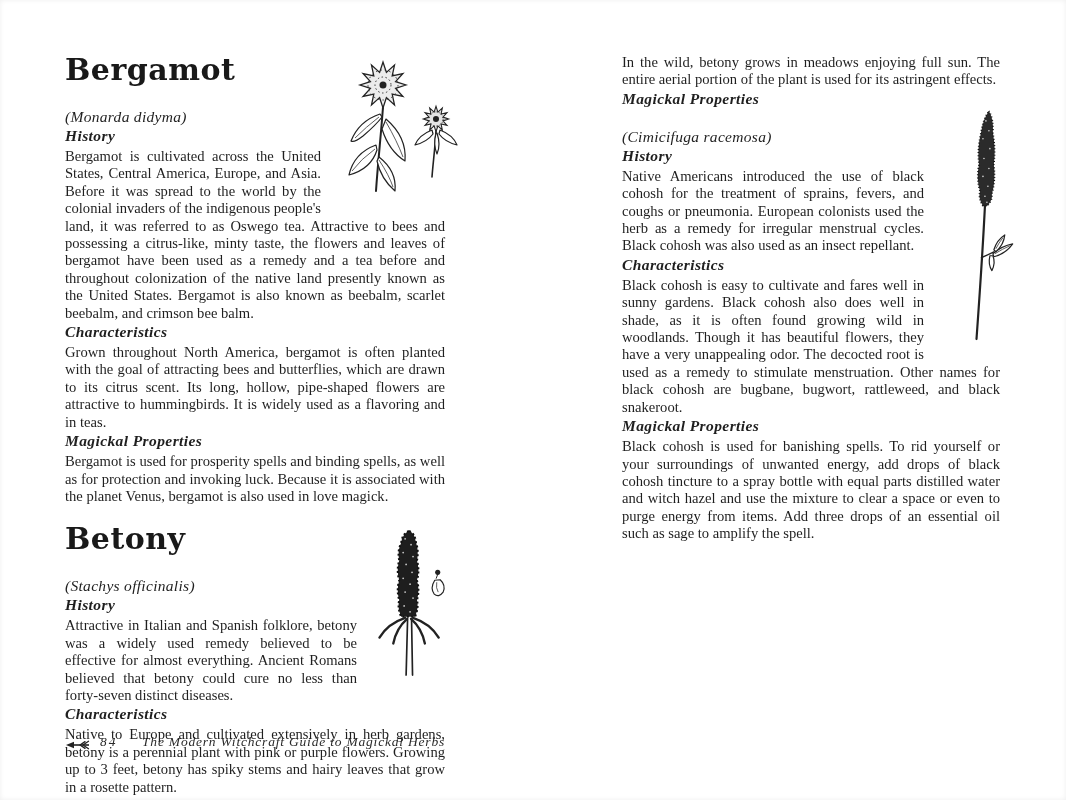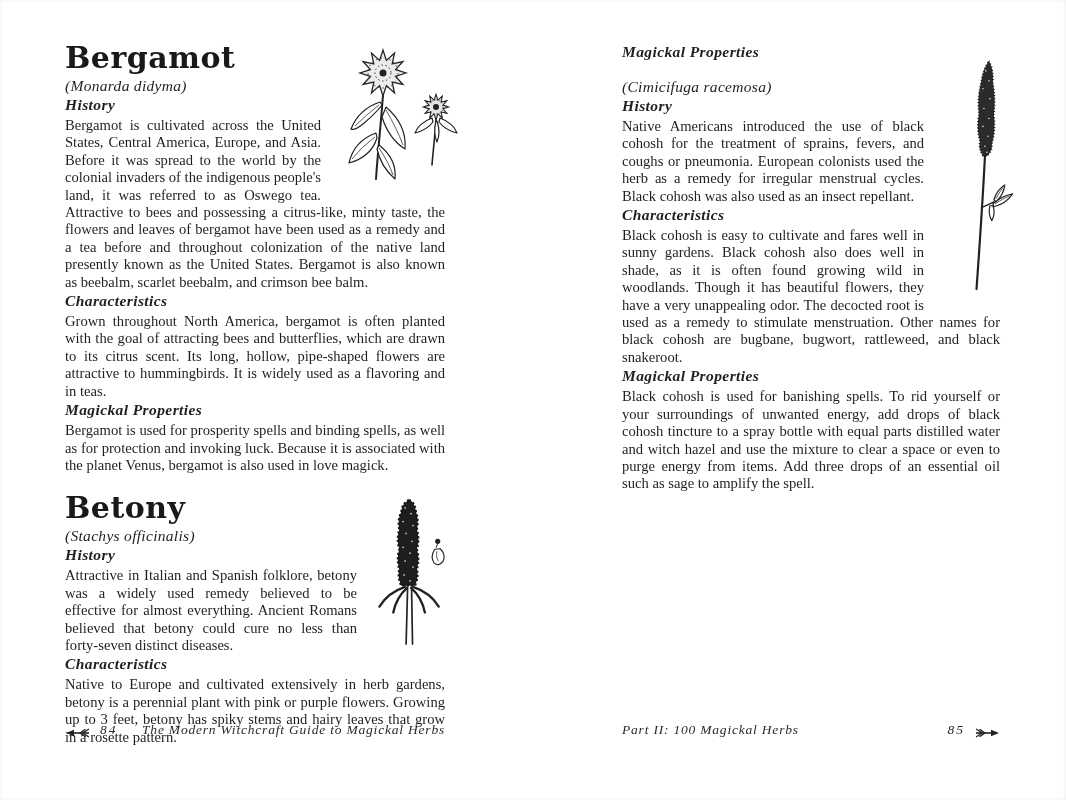--- a/index.html
+++ b/index.html
@@ -6,39 +6,39 @@
   html, body { width: 1066px; height: 800px; }
   body {
     background: #ffffff;
     font-family: "Liberation Serif", serif;
     color: #1f1f1f;
     position: relative;
     overflow: hidden;
     box-shadow: inset 0 0 5px rgba(0,0,0,0.07);
   }
   .spread { position: absolute; inset: 0; }
-  .page { position: absolute; top: 0; height: 616px; }
+  .page { position: absolute; top: 12px; height: 616px; }
   .page-left  { left: 65px;  width: 380px; }
   .page-right { left: 622px; width: 378px; }
   .page-inner { padding-top: 40px; }
   .page-right .page-inner { padding-top: 42px; }
 
   h1.entry-title {
     font-family: "DejaVu Serif", serif;
     font-weight: 700;
     font-size: 30px;
     line-height: 36px;
     letter-spacing: 0.5px;
     color: #191919;
   }
   .latin-name {
     font-style: italic;
     font-size: 15.5px;
     line-height: 19px;
-    margin-top: 0;
+    margin-top: 19px;
     letter-spacing: 0.3px;
   }
   .section-heading {
     font-weight: 700;
     font-style: italic;
     font-size: 15.5px;
     line-height: 19px;
     letter-spacing: 0.4px;
   }
   p.body-text {
@@ -178,20 +178,21 @@
         <span class="page-num">84</span>
       </span>
       <span class="running-title">The Modern Witchcraft Guide to Magickal Herbs</span>
     </div>
   </div>
 
   <div class="page page-right">
     <div class="page-inner">
 
       <section class="entry">
+        <p class="body-text" style="margin-top:0">In the wild, betony grows in meadows enjoying full sun. The entire aerial portion of the plant is used for its astringent effects.</p>
         <div class="section-heading">Magickal Properties</div>
       </section>
 
       <section class="entry entry-cohosh">
         <div class="illus illus-cohosh">
           <svg viewBox="0 0 80 238">
             <path d="M51 4 Q56 12 55 26 Q58 42 56 58 Q58 74 54 88 Q55 94 49 100 L45 100 Q40 92 42 85 Q38 72 41 58 Q39 42 43 26 Q45 12 51 4 Z" fill="#2b2b2b"></path>
             <path d="M51 4 Q56 12 55 26 Q58 42 56 58 Q58 74 54 88 Q55 94 49 100 L45 100 Q40 92 42 85 Q38 72 41 58 Q39 42 43 26 Q45 12 51 4 Z" fill="none" stroke="#111" stroke-width="1.6" stroke-dasharray="1 2.2"></path>
             <g fill="#fff" opacity="0.8">
               <circle cx="48" cy="14" r="0.8"></circle>
@@ -218,28 +219,15 @@
         <div class="section-heading">History</div>
         <p class="body-text">Native Americans introduced the use of black cohosh for the treatment of sprains, fevers, and coughs or pneumonia. European colonists used the herb as a remedy for irregular menstrual cycles. Black cohosh was also used as an insect repellant.</p>
         <div class="section-heading">Characteristics</div>
         <p class="body-text">Black cohosh is easy to cultivate and fares well in sunny gardens. Black cohosh also does well in shade, as it is often found growing wild in woodlands. Though it has beautiful flowers, they have a very unappealing odor. The decocted root is used as a remedy to stimulate menstruation. Other names for black cohosh are bugbane, bugwort, rattleweed, and black snakeroot.</p>
         <div class="section-heading">Magickal Properties</div>
         <p class="body-text">Black cohosh is used for banishing spells. To rid yourself or your surroundings of unwanted energy, add drops of black cohosh tincture to a spray bottle with equal parts distilled water and witch hazel and use the mixture to clear a space or even to purge energy from items. Add three drops of an essential oil such as sage to amplify the spell.</p>
       </section>
 
     </div>
 
-    <div class="footer">
-      <span class="running-title">Part II: 100 Magickal Herbs</span>
-      <span class="page-num-group">
-        <span class="page-num">85</span>
-        <span class="ornament">
-          <svg width="26" height="10" viewBox="0 0 26 10">
-            <path d="M25 5 L17 1.8 L17 8.2 Z" fill="#222"></path>
-            <line x1="2" y1="5" x2="19" y2="5" stroke="#222" stroke-width="1.6"></line>
-            <path class="ink-stroke" stroke-width="1.3" d="M8 5 L2.5 1.3 M8 5 L2.5 8.7 M11 5 L6 1.6 M11 5 L6 8.4"></path>
-          </svg>
-        </span>
-      </span>
-    </div>
   </div>
 
 </div>
 
 </body></html>

